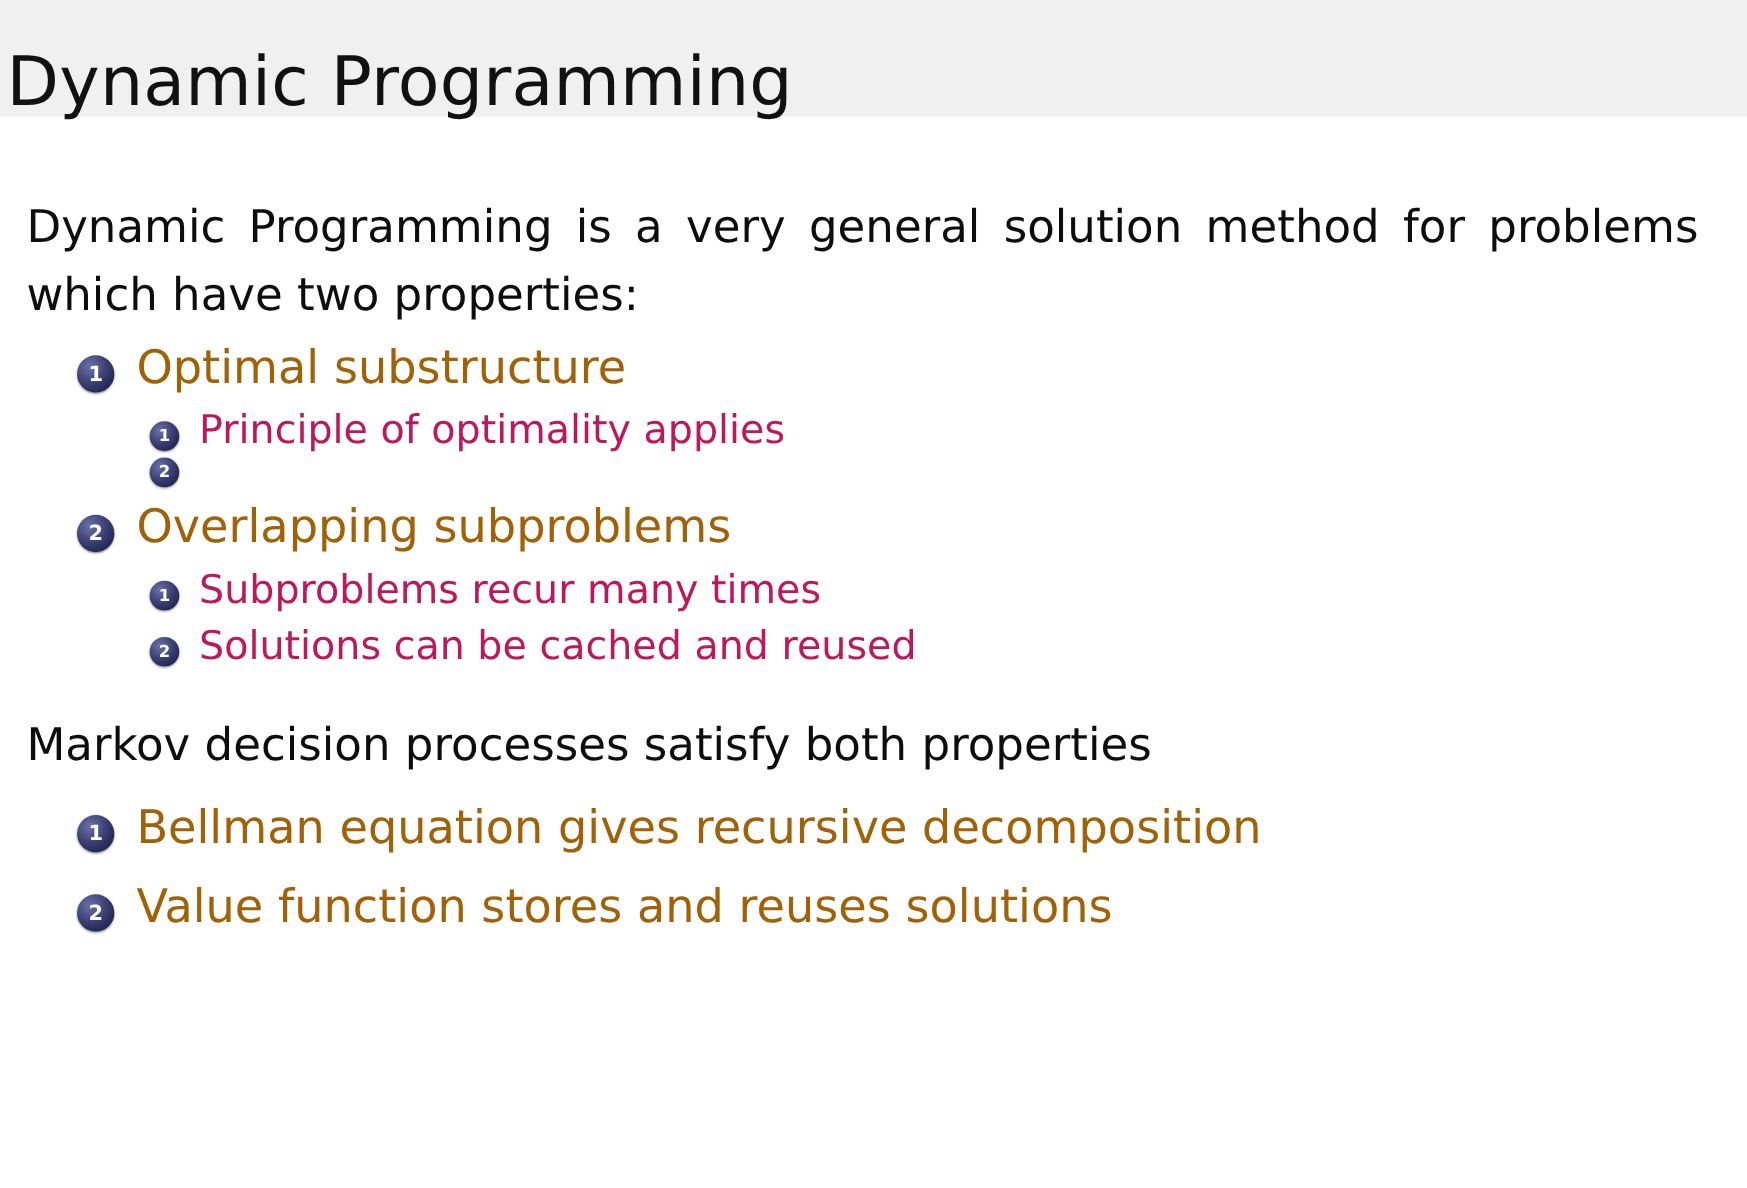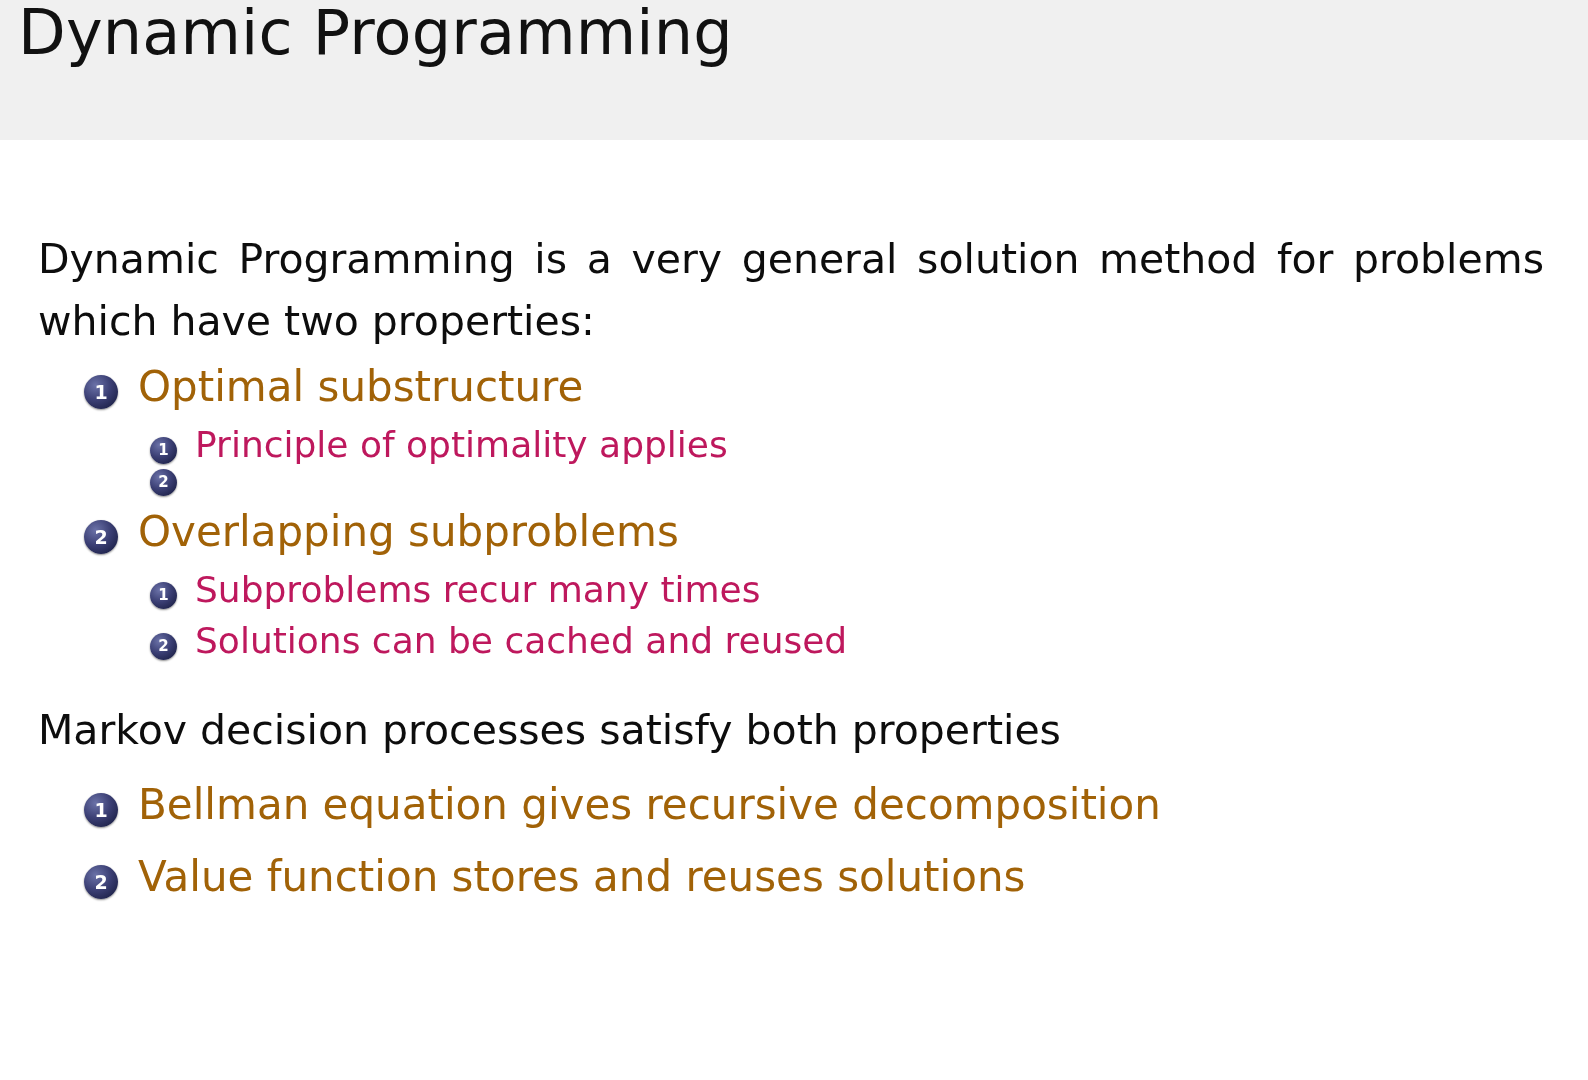--- a/index.html
+++ b/index.html
@@ -15,38 +15,38 @@
     overflow: hidden;
   }
   .slide {
     position: relative;
     width: 1588px;
     height: 1080px;
     box-sizing: border-box;
   }
   .title-bar {
     width: 100%;
-    height: 140px;
+    height: 106px;
     background: #f0f0f0;
     display: flex;
-    align-items: flex-start;
+    align-items: flex-end;
     box-sizing: border-box;
-    padding-left: 18px;
+    padding-left: 6px;
   }
   .slide-title {
     font-size: 62px;
     font-weight: 400;
     line-height: 1.05;
     color: #111111;
     letter-spacing: 0.2px;
   }
   .body {
-    padding: 0 44px 0 38px;
+    padding: 0 44px 0 24px;
     box-sizing: border-box;
-    margin-top: 88px;
+    margin-top: 69px;
   }
   .para {
     font-size: 41px;
     line-height: 1.52;
     text-align: justify;
     text-justify: inter-word;
     margin: 0;
     color: #0d0d0d;
   }
   .para.nojust {

